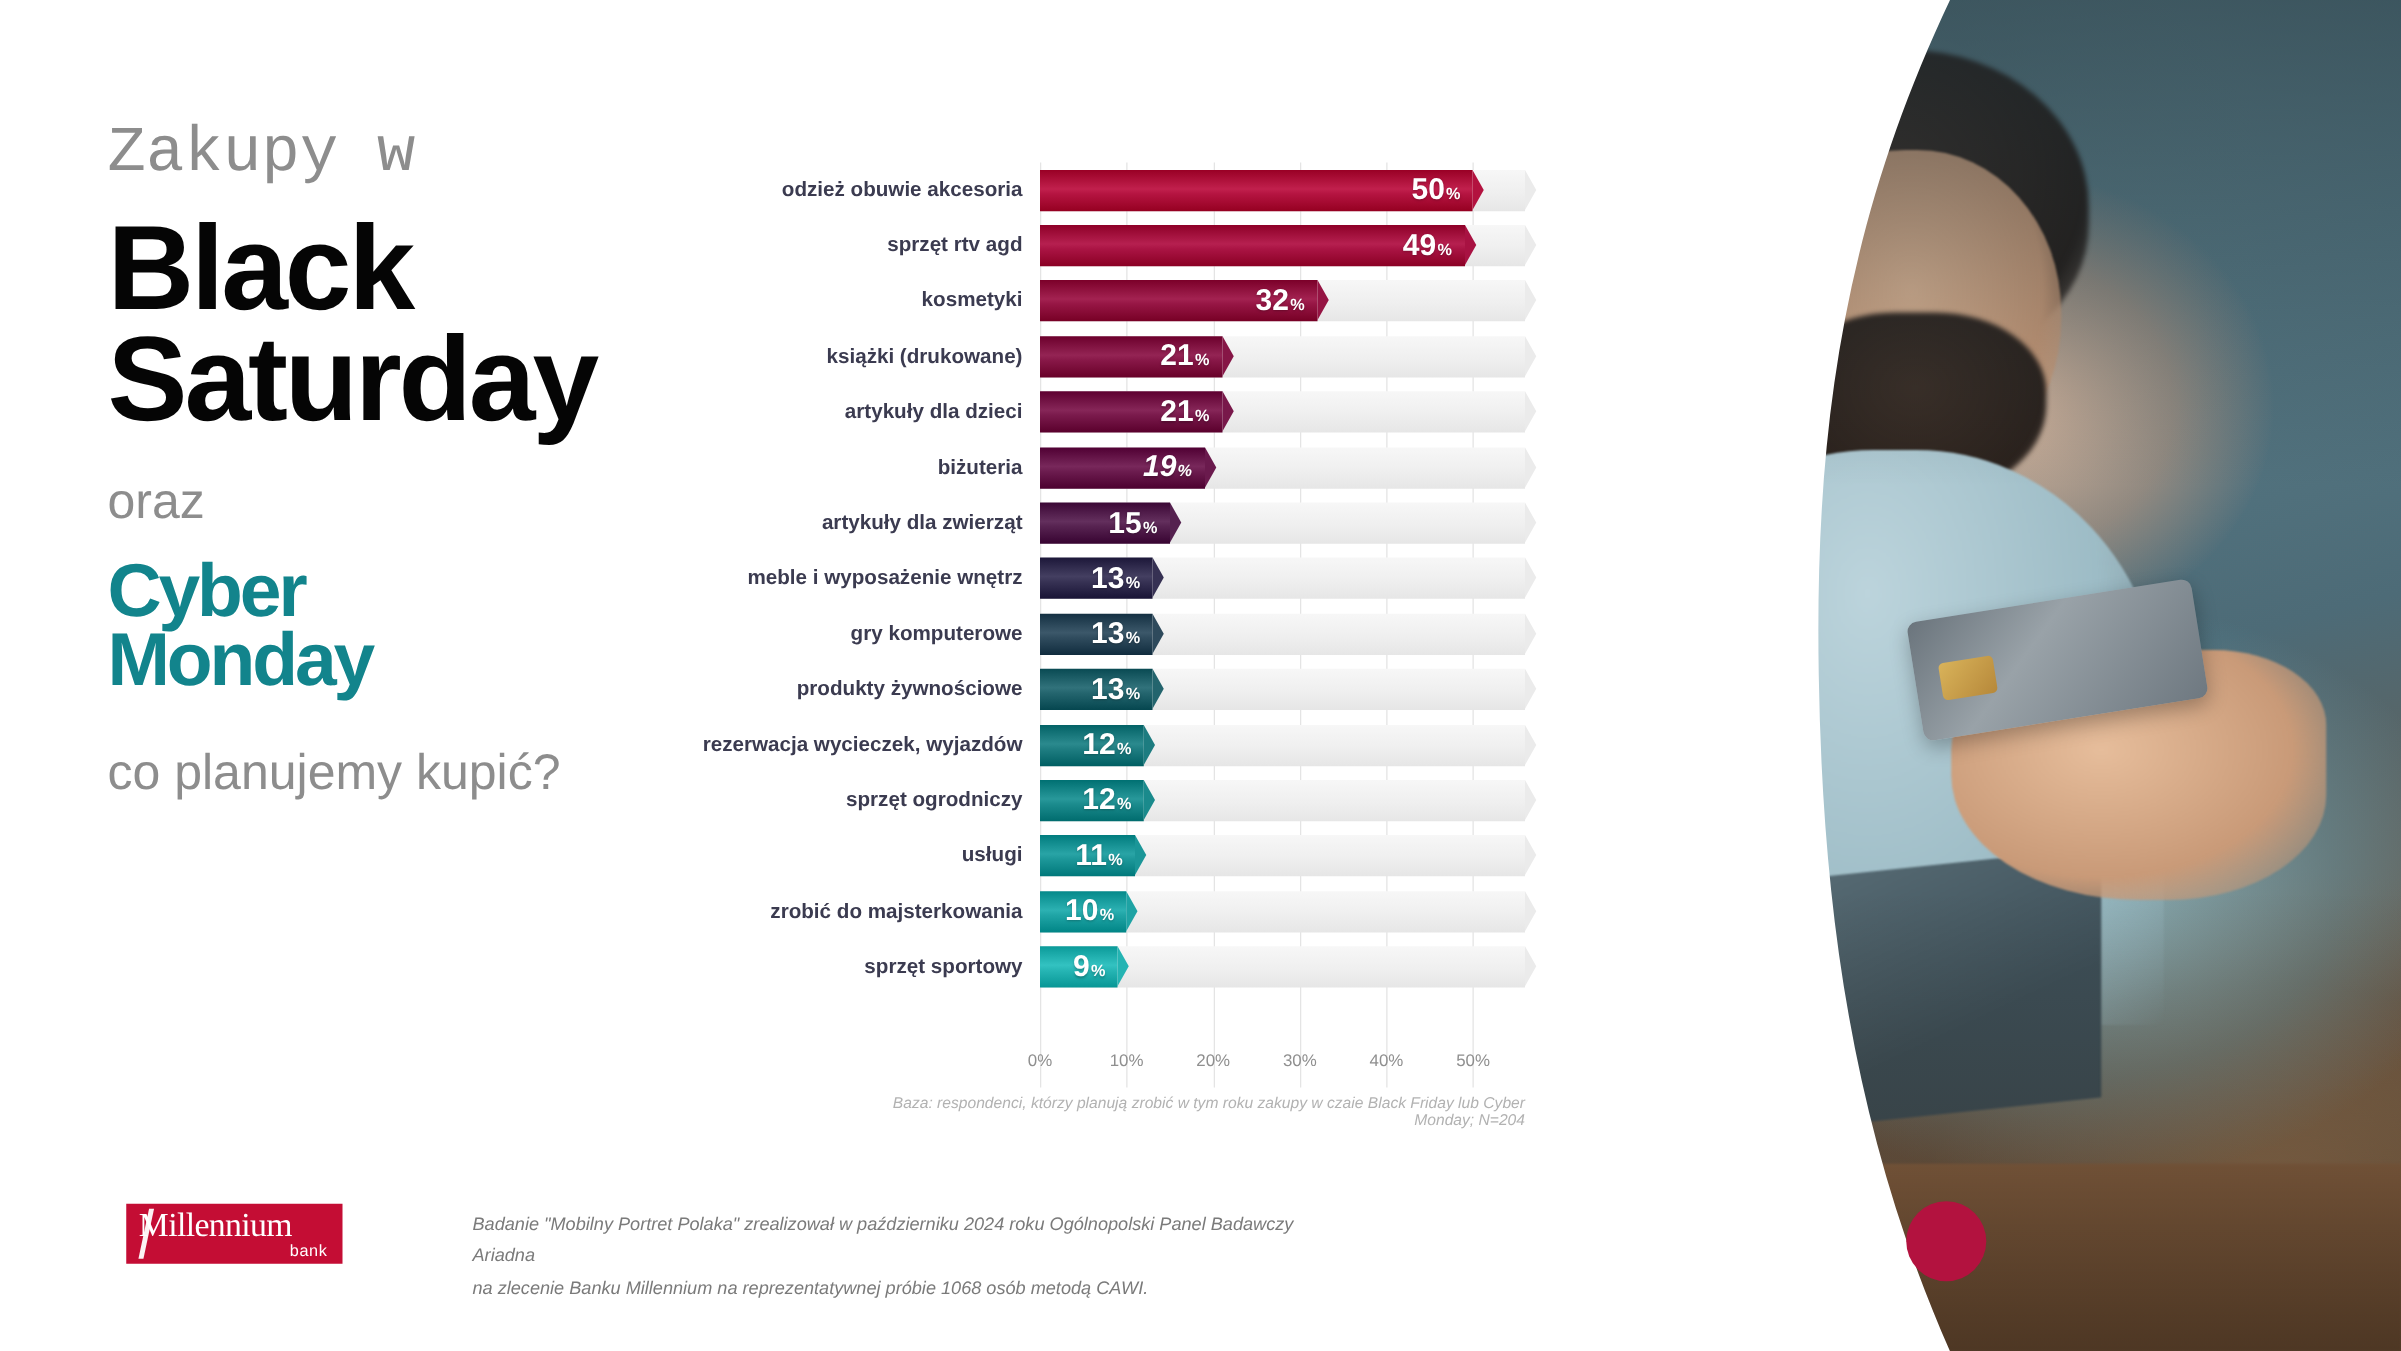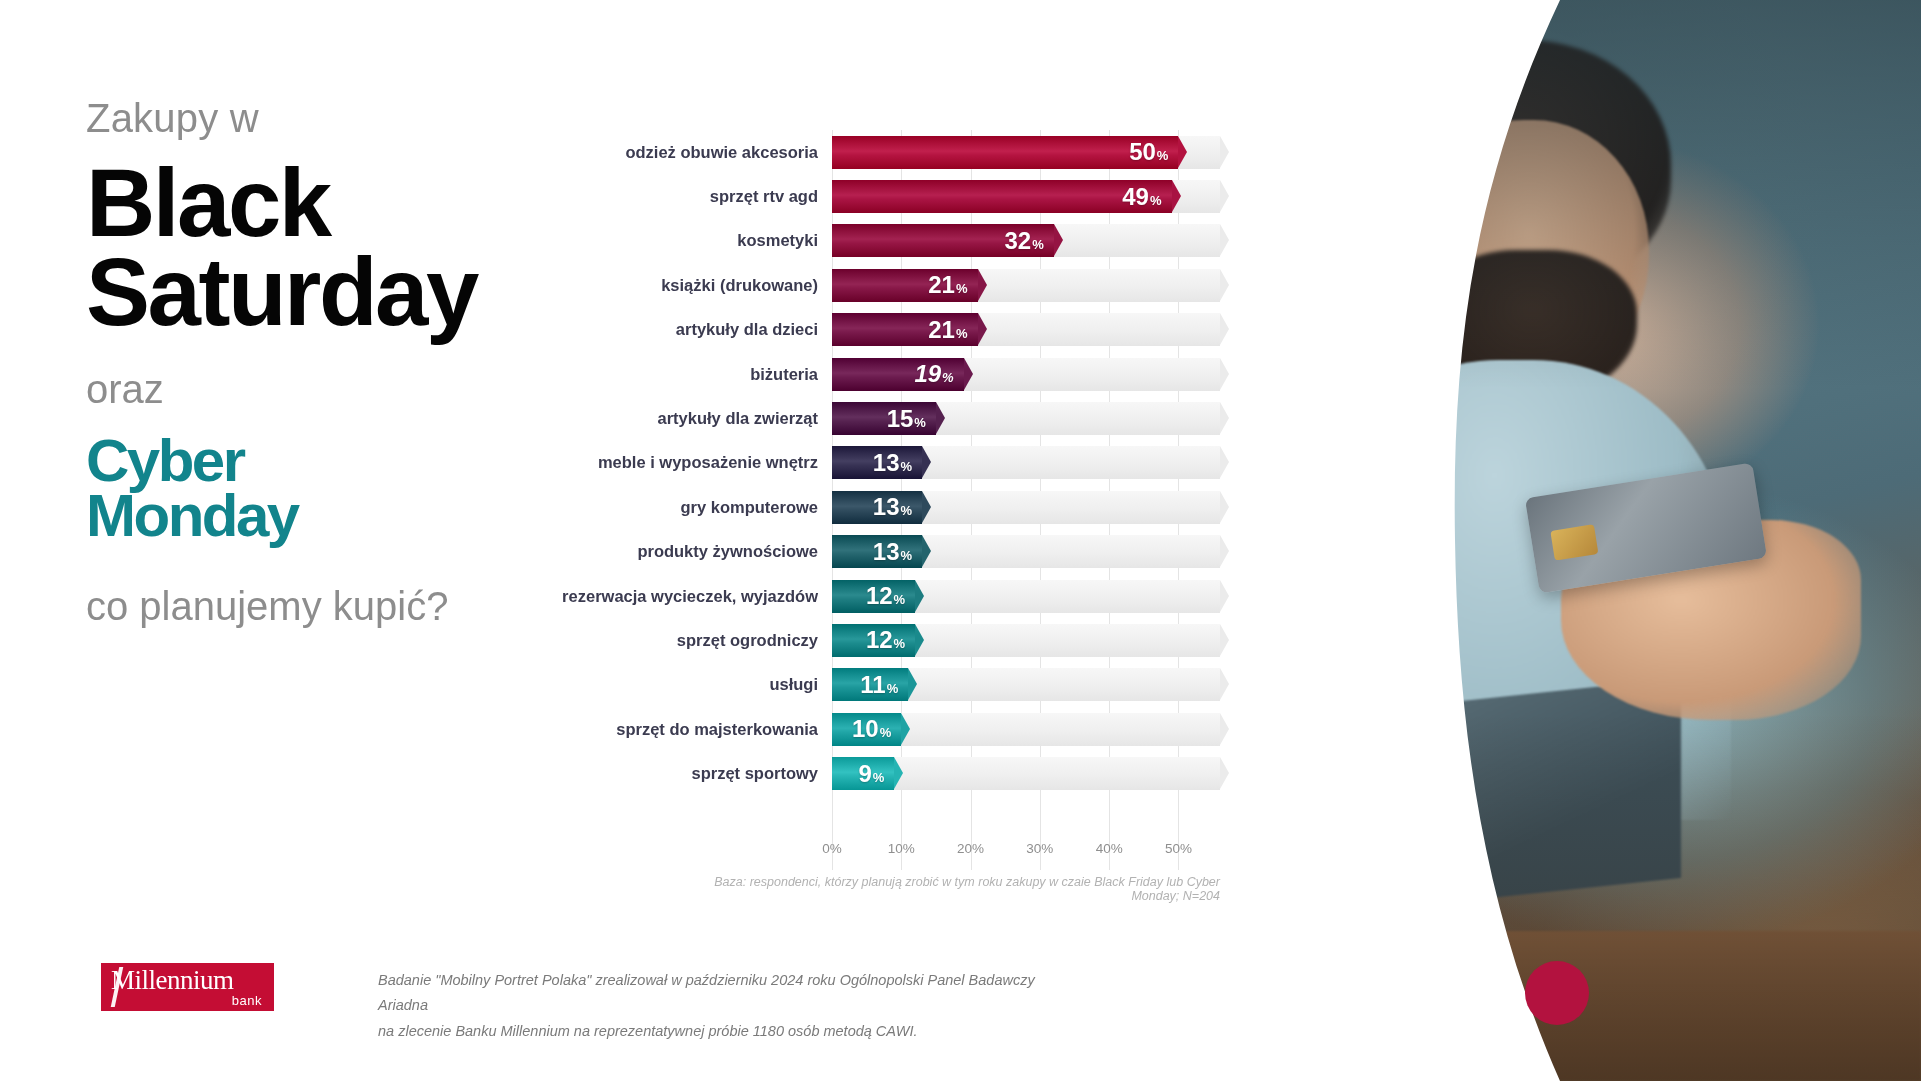--- a/index.html
+++ b/index.html
@@ -83,21 +83,21 @@
   }
 
   
   .curve-mask{
     position:absolute;top:0;left:0;height:1081px;width:1921px;pointer-events:none;
   }
 
   
   .headline{position:absolute;left:86px;top:96px;width:430px;}
   .kicker{
-    font-size:40px;color:#8d8d8d;font-weight:400;letter-spacing:.2px;line-height:1.1;
+    font-size:51px;color:#8d8d8d;font-weight:400;letter-spacing:.2px;line-height:1.1;font-family:Liberation Mono, monospace;
   }
   .big-black{
     font-size:96px;line-height:.93;color:#050505;font-weight:700;letter-spacing:-2.5px;
     margin-top:18px;
   }
   .oraz{
     font-size:40px;color:#8d8d8d;font-weight:400;margin-top:30px;line-height:1.1;
   }
   .big-teal{
     font-size:60px;line-height:.93;color:#12848c;font-weight:700;letter-spacing:-2.5px;
@@ -234,21 +234,21 @@
   </div>
 
   <div class="logo">
     <div class="logo-slash"></div>
     <div class="logo-word">Millennium</div>
     <div class="logo-sub">bank</div>
   </div>
 
   <div class="attribution">
     <div>Badanie "Mobilny Portret Polaka" zrealizował w październiku 2024 roku Ogólnopolski Panel Badawczy Ariadna</div>
-    <div>na zlecenie Banku Millennium na reprezentatywnej próbie 1180 osób metodą CAWI.</div>
+    <div>na zlecenie Banku Millennium na reprezentatywnej próbie 1068 osób metodą CAWI.</div>
   </div>
 
   <div class="red-dot"></div>
 
   <div class="chart">
     <div class="gridlines" id="gridlines">
         <div class="gl" style="left: 0%;"></div>
         <div class="gl" style="left: 17.8571%;"></div>
         <div class="gl" style="left: 35.7143%;"></div>
         <div class="gl" style="left: 53.5714%;"></div>
@@ -393,21 +393,21 @@
           <div class="row-plot">
             <div class="track"></div>
             <div class="bar" style="width: 19.6429%; color: rgb(27, 150, 152);">
               <div class="bar-fill" style="background: linear-gradient(rgb(1, 124, 126) 0%, rgb(41, 164, 166) 46%, rgb(29, 152, 154) 58%, rgb(0, 120, 122) 100%);"></div>
               <div class="bar-tip"></div>
               <div class="bar-value"><span>11</span><span class="pct">%</span></div>
             </div>
           </div>
         </div>
         <div class="row">
-          <div class="row-label">sprzęt do majsterkowania</div>
+          <div class="row-label">zrobić do majsterkowania</div>
           <div class="row-plot">
             <div class="track"></div>
             <div class="bar" style="width: 17.8571%; color: rgb(30, 163, 164);">
               <div class="bar-fill" style="background: linear-gradient(rgb(4, 137, 138) 0%, rgb(44, 177, 178) 46%, rgb(32, 165, 166) 58%, rgb(0, 133, 134) 100%);"></div>
               <div class="bar-tip"></div>
               <div class="bar-value"><span>10</span><span class="pct">%</span></div>
             </div>
           </div>
         </div>
         <div class="row">

